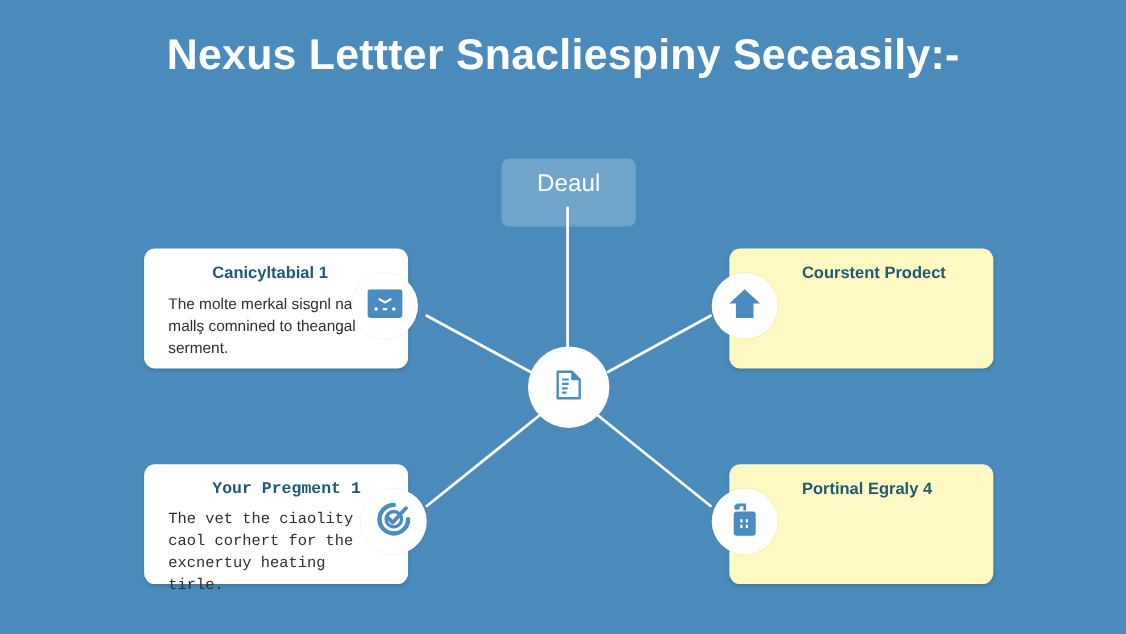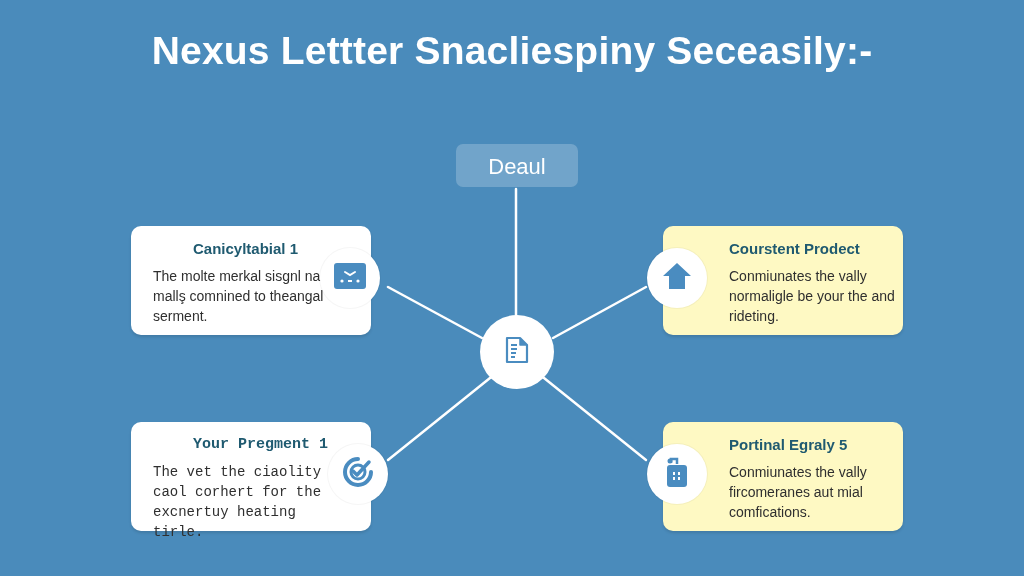--- a/index.html
+++ b/index.html
@@ -9,21 +9,21 @@
     font-family:"Liberation Sans", "DejaVu Sans", sans-serif;
   }
   .title {
     position:absolute; left:0; top:26px; width:1024px; text-align:center;
     color:#ffffff; font-weight:700; font-size:39px; line-height:50px;
     letter-spacing:0.2px;
   }
   .title .line { display:block; white-space:nowrap; }
   svg.links { position:absolute; left:0; top:0; }
   .top-node {
-    position:absolute; left:456px; top:144px; width:122px; height:43px;
+    position:absolute; left:456px; top:144px; width:122px; height:62px;
     border-radius:7px; background:rgba(255,255,255,0.22);
     color:#ffffff; font-size:22px; line-height:45px; text-align:center;
   }
   .hub {
     position:absolute; left:480px; top:315px; width:74px; height:74px;
     border-radius:50%; background:#ffffff;
     display:flex; align-items:center; justify-content:center;
   }
   .card {
     position:absolute; width:240px; height:109px; border-radius:10px;
@@ -95,21 +95,20 @@
       <path d="M11 9 L16 12 L21 9" fill="none" stroke="#ffffff" stroke-width="2" stroke-linecap="round"></path>
       <circle cx="8" cy="18" r="1.6" fill="#fff"></circle>
       <line x1="14" y1="18" x2="18" y2="18" stroke="#fff" stroke-width="2"></line>
       <circle cx="24" cy="18" r="1.6" fill="#fff"></circle>
     </svg>
   </span>
 </div>
 
 <div class="card cream right" style="left:663px; top:226px;">
   <div class="ctitle">Courstent Prodect</div>
-  <div class="cbody">Conmiunates the vally normaligle be your the and rideting.</div>
 </div>
 <div class="badge" style="left:647px; top:248px;">
   <span>
     <svg width="30" height="28" viewBox="0 0 30 28">
       <path d="M15 1 L29 14 H23 V27 H7 V14 H1 Z" fill="#4a8cc0"></path>
     </svg>
   </span>
 </div>
 
 <div class="card white left" style="left:131px; top:422px;font-family:Liberation Mono, monospace;">
@@ -120,22 +119,21 @@
   <span>
     <svg width="32" height="32" viewBox="0 0 32 32">
       <path d="M16 3 A13 13 0 1 0 29 16" fill="none" stroke="#4a8cc0" stroke-width="4" stroke-linecap="round"></path>
       <circle cx="16" cy="16" r="7" fill="none" stroke="#4a8cc0" stroke-width="3"></circle>
       <path d="M11 15 L15 19 L27 6" fill="none" stroke="#4a8cc0" stroke-width="3.5" stroke-linecap="round" stroke-linejoin="round"></path>
     </svg>
   </span>
 </div>
 
 <div class="card cream right" style="left:663px; top:422px;">
-  <div class="ctitle">Portinal Egraly 5</div>
-  <div class="cbody">Conmiunates the vally fircomeranes aut mial comfications.</div>
+  <div class="ctitle">Portinal Egraly 4</div>
 </div>
 <div class="badge" style="left:647px; top:444px;">
   <span>
     <svg width="24" height="32" viewBox="0 0 24 32">
       <path d="M6 7 V3 H12 V8" fill="none" stroke="#4a8cc0" stroke-width="2.5"></path>
       <circle cx="5" cy="5" r="2.5" fill="#4a8cc0"></circle>
       <rect x="2" y="9" width="20" height="22" rx="3" fill="#4a8cc0"></rect>
       <rect x="8" y="16" width="2" height="3" fill="#fff"></rect>
       <rect x="13" y="16" width="2" height="3" fill="#fff"></rect>
       <rect x="8" y="21" width="2" height="3" fill="#fff"></rect>

